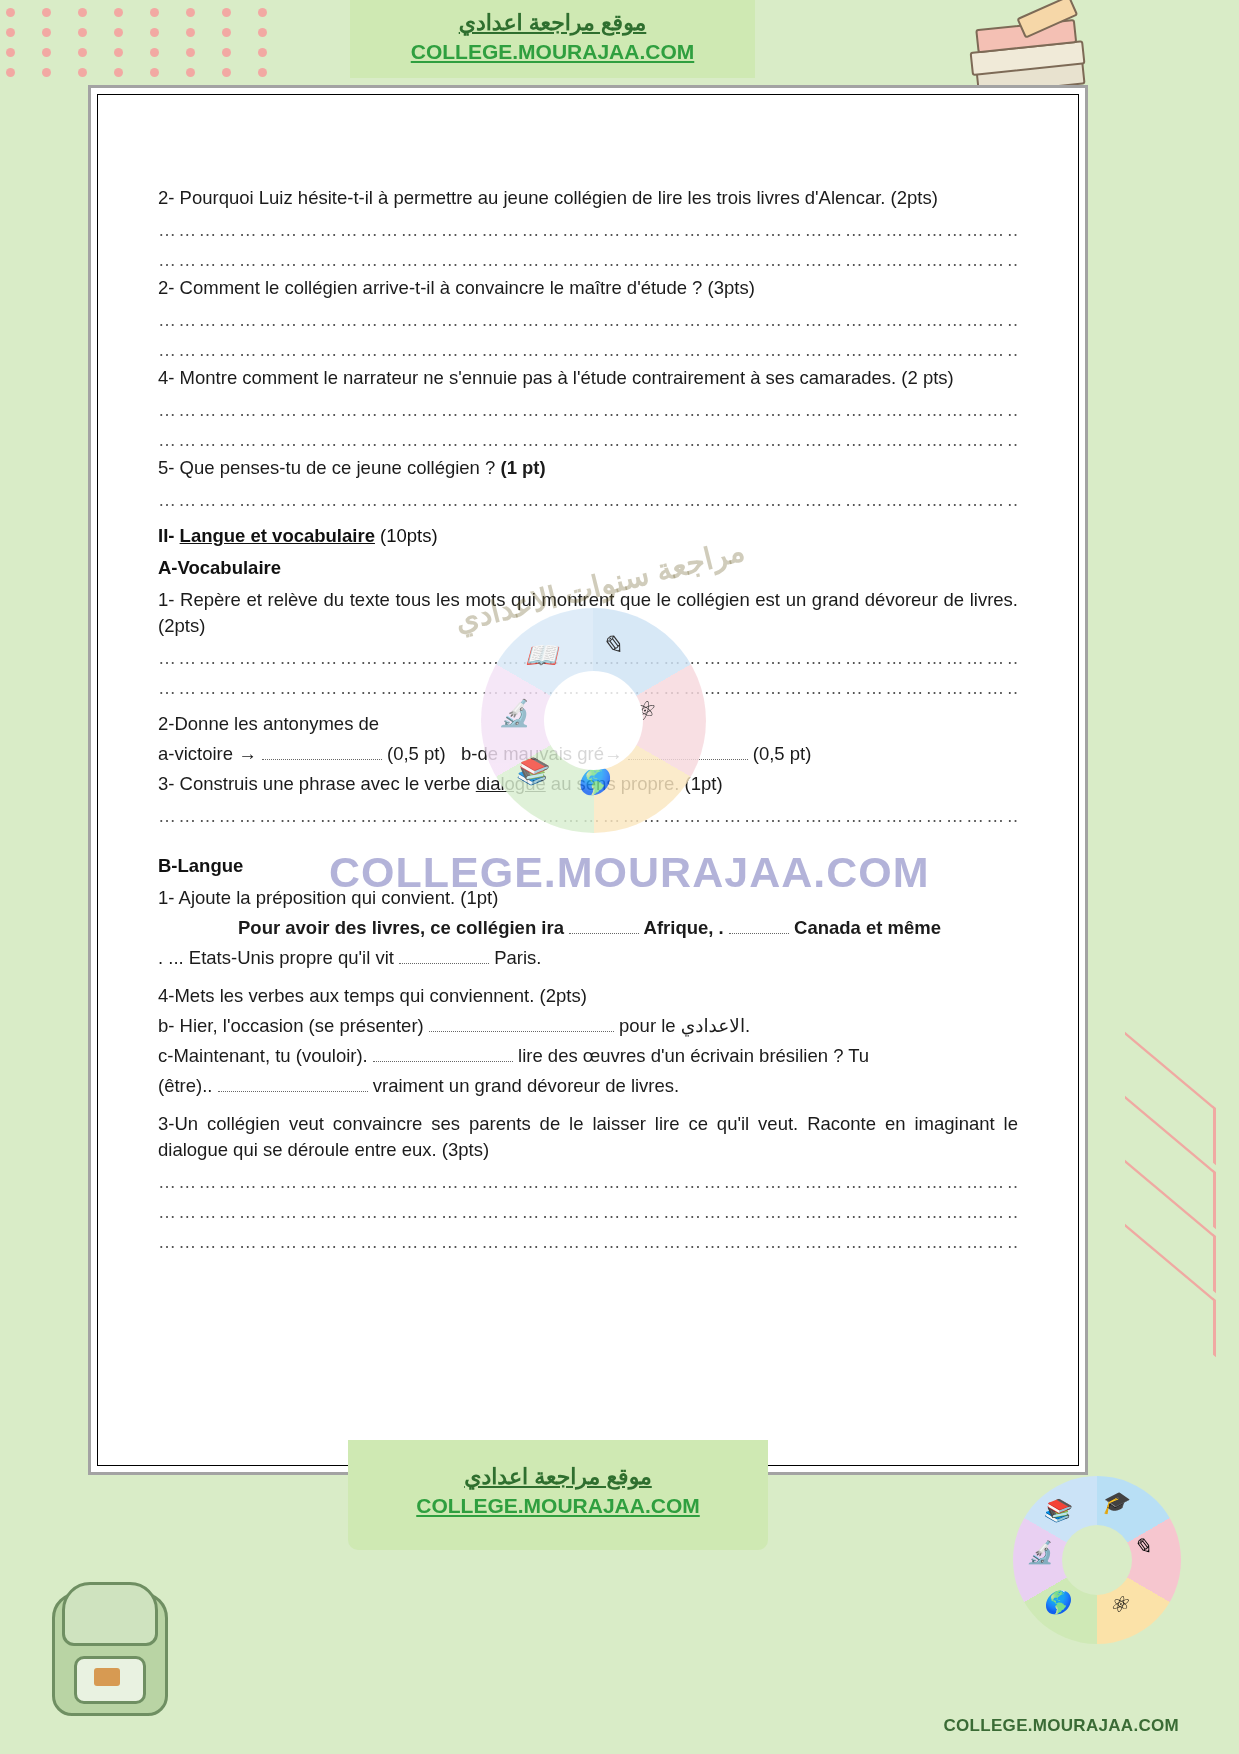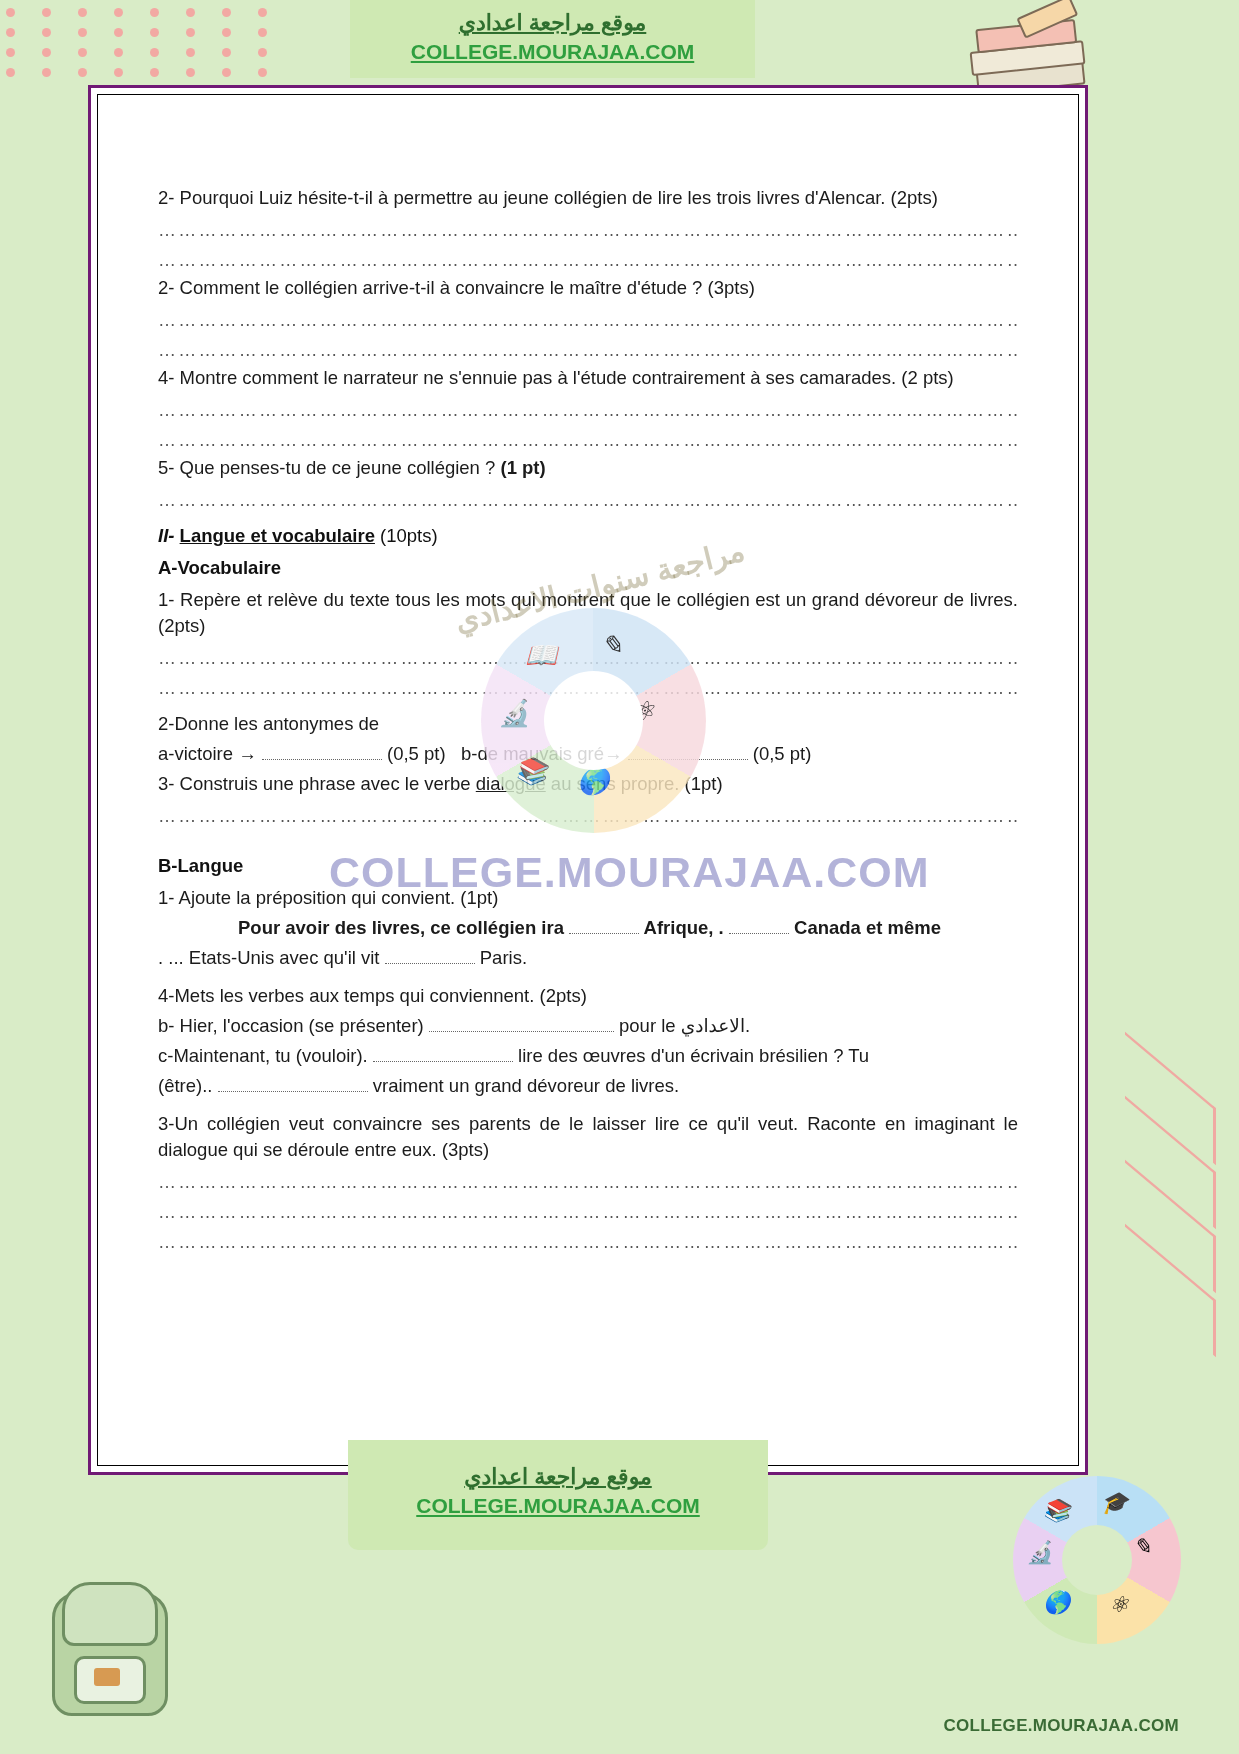--- a/index.html
+++ b/index.html
@@ -106,21 +106,21 @@
   }
 
   
   .sheet {
     position: absolute;
     left: 88px;
     top: 85px;
     width: 1000px;
     height: 1390px;
     background: #ffffff;
-    border: 3px solid #701a75;
+    border: 3px solid #a3a3a3;
     box-sizing: border-box;
   }
   .sheet-inner {
     position: absolute;
     inset: 6px;
     border: 1px solid #000;
     box-sizing: border-box;
     padding: 90px 60px 40px 60px;
     overflow: hidden;
   }
@@ -395,21 +395,21 @@
     <p class="dots">…………………………………………………………………………………………………………………</p>
     <p class="dots">…………………………………………………………………………………………………………………</p>
 
     <p class="q">
       <span>5- Que penses-tu de ce jeune  collégien ?</span>
       <b>(1 pt)</b>
     </p>
     <p class="dots">…………………………………………………………………………………………………………………</p>
 
     <p class="section-title">
-      <b style="text-decoration:none;font-style:italic;">II-</b>
+      <b style="text-decoration:none;">II-</b>
       <b>Langue et vocabulaire</b>
       <span>(10pts)</span>
     </p>
 
     <p class="sub-title">A-Vocabulaire</p>
 
     <p class="q just">1- Repère et relève du texte tous les mots  qui montrent que le collégien est un grand dévoreur  de livres. (2pts)</p>
     <p class="dots">…………………………………………………………………………………………………………………</p>
     <p class="dots">…………………………………………………………………………………………………………………</p>
 
@@ -437,21 +437,21 @@
     <p class="q">1- Ajoute la préposition qui convient. (1pt)</p>
     <p class="q indent">
       <span>Pour avoir des livres, ce collégien ira</span>
       <span class="inline-blank" style="min-width:70px"></span>
       <span>Afrique, .</span>
       <span class="inline-blank" style="min-width:60px"></span>
       <span>Canada et même</span>
     </p>
     <p class="q">
       <span>.</span>
-      <span>... Etats-Unis  avec qu'il vit</span>
+      <span>... Etats-Unis  propre qu'il vit</span>
       <span class="inline-blank" style="min-width:90px"></span>
       <span>Paris.</span>
     </p>
 
     <div class="gap-s"></div>
     <p class="q">4-Mets les verbes  aux temps qui conviennent. (2pts)</p>
 
     <p class="q">
       <span>b- Hier, l'occasion (se présenter)</span>
       <span class="inline-blank" style="min-width:185px"></span>

